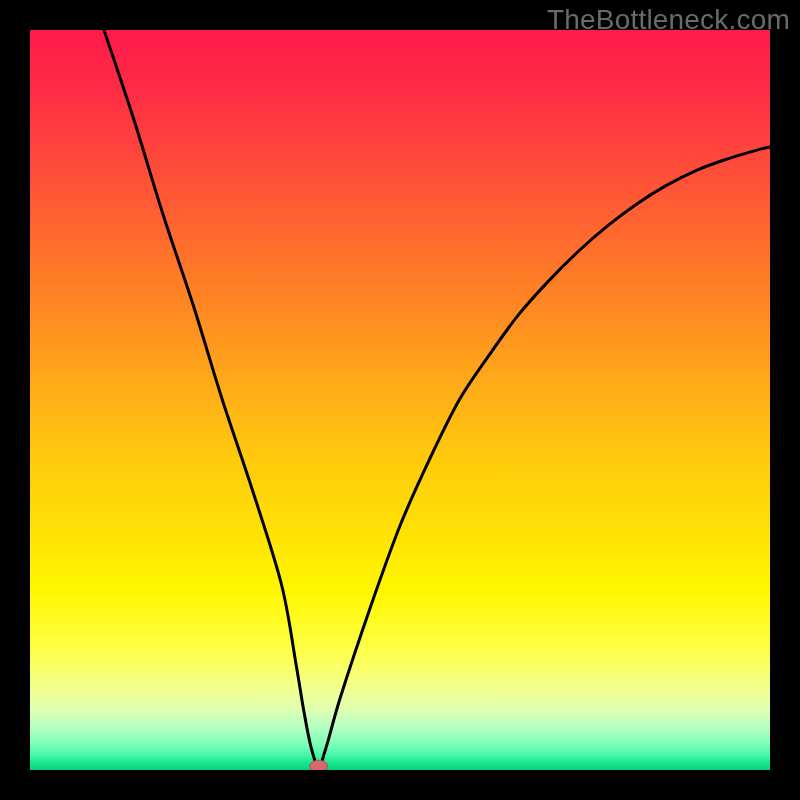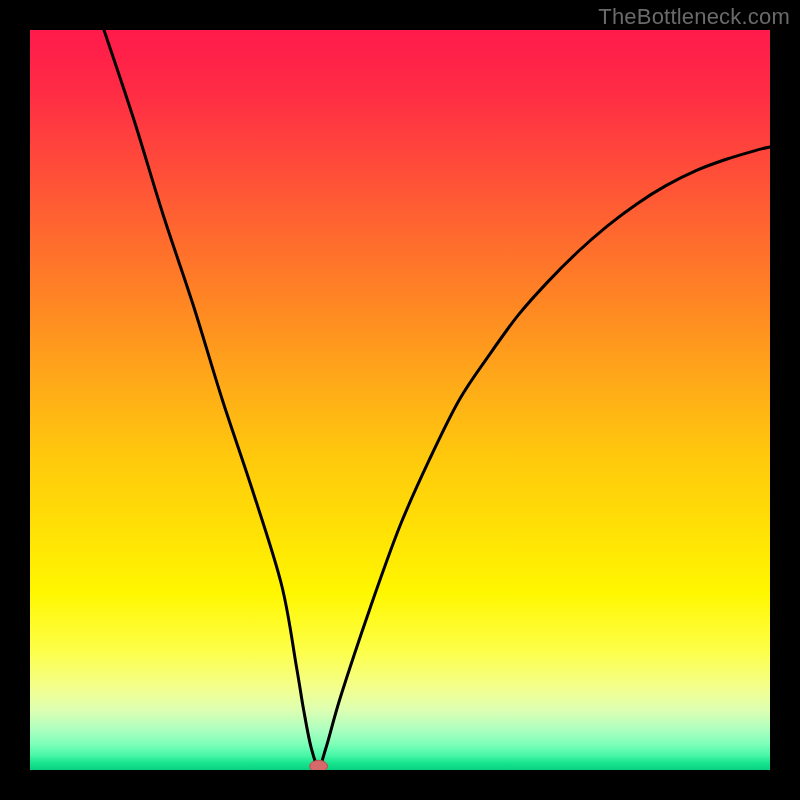--- a/index.html
+++ b/index.html
@@ -43,21 +43,21 @@
       #49f7a8 98%,
       #19e58f 99%,
       #08d27f 100%
     );
   }
   .watermark {
     position: absolute;
     top: 4px;
     right: 10px;
     color: #6a6a6a;
-    font-size: 22px;
+    font-size: 28px;
     letter-spacing: 0.2px;
     font-weight: 500;
     user-select: none;
   }
   svg.curve {
     position: absolute;
     left: 0;
     top: 0;
     width: 740px;
     height: 740px;

